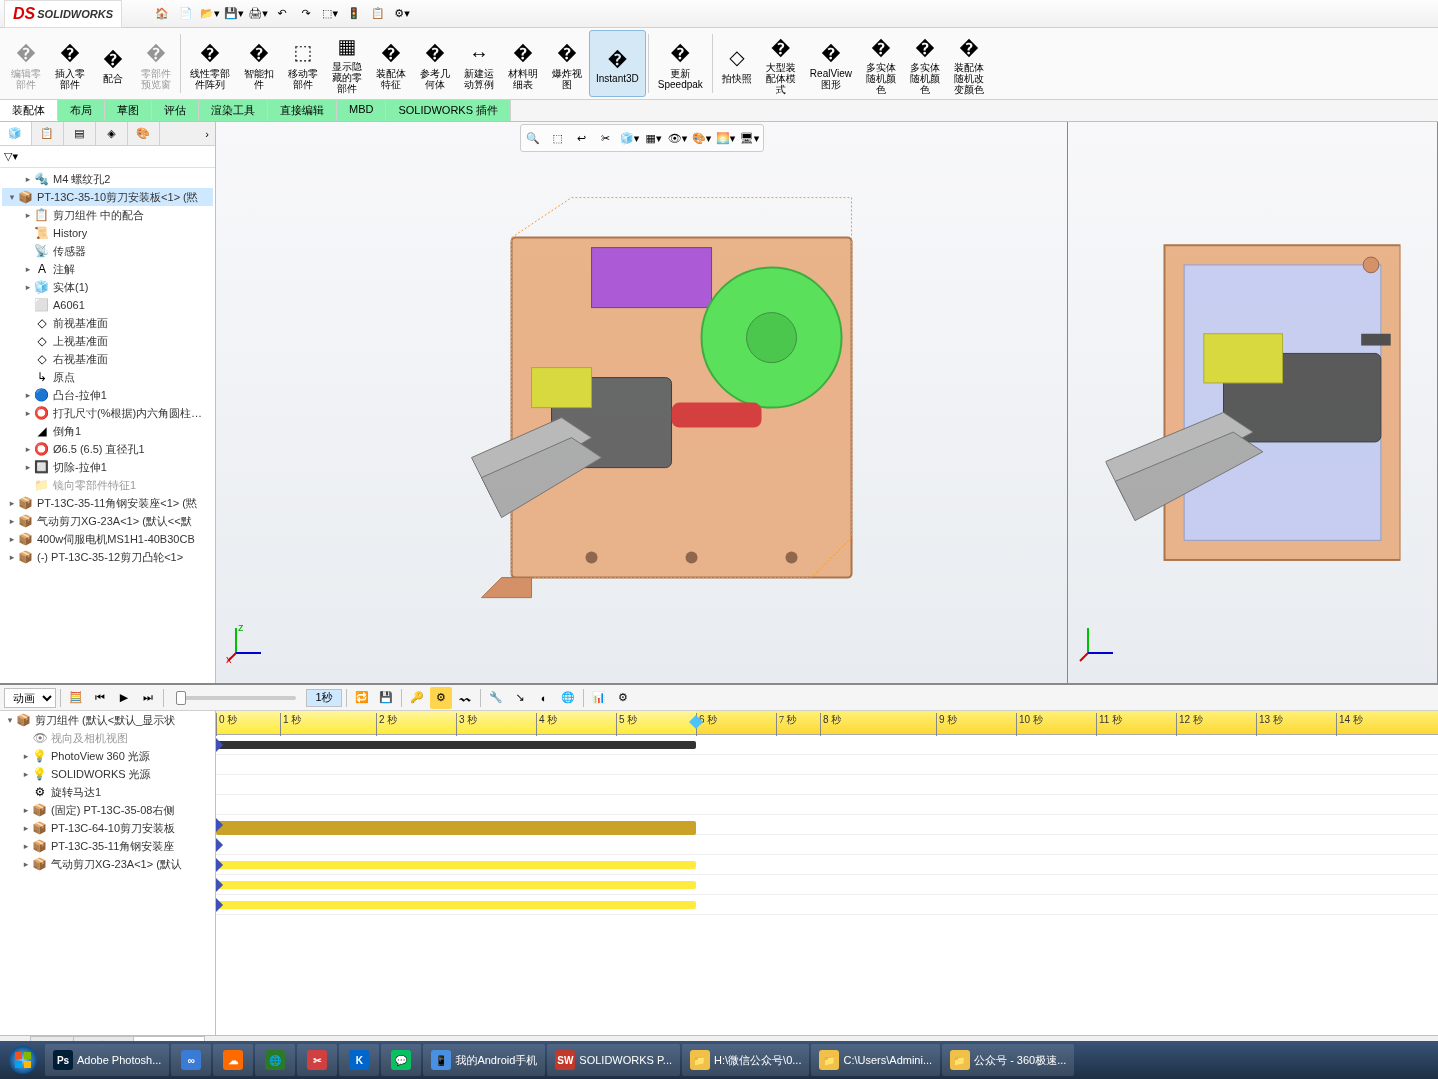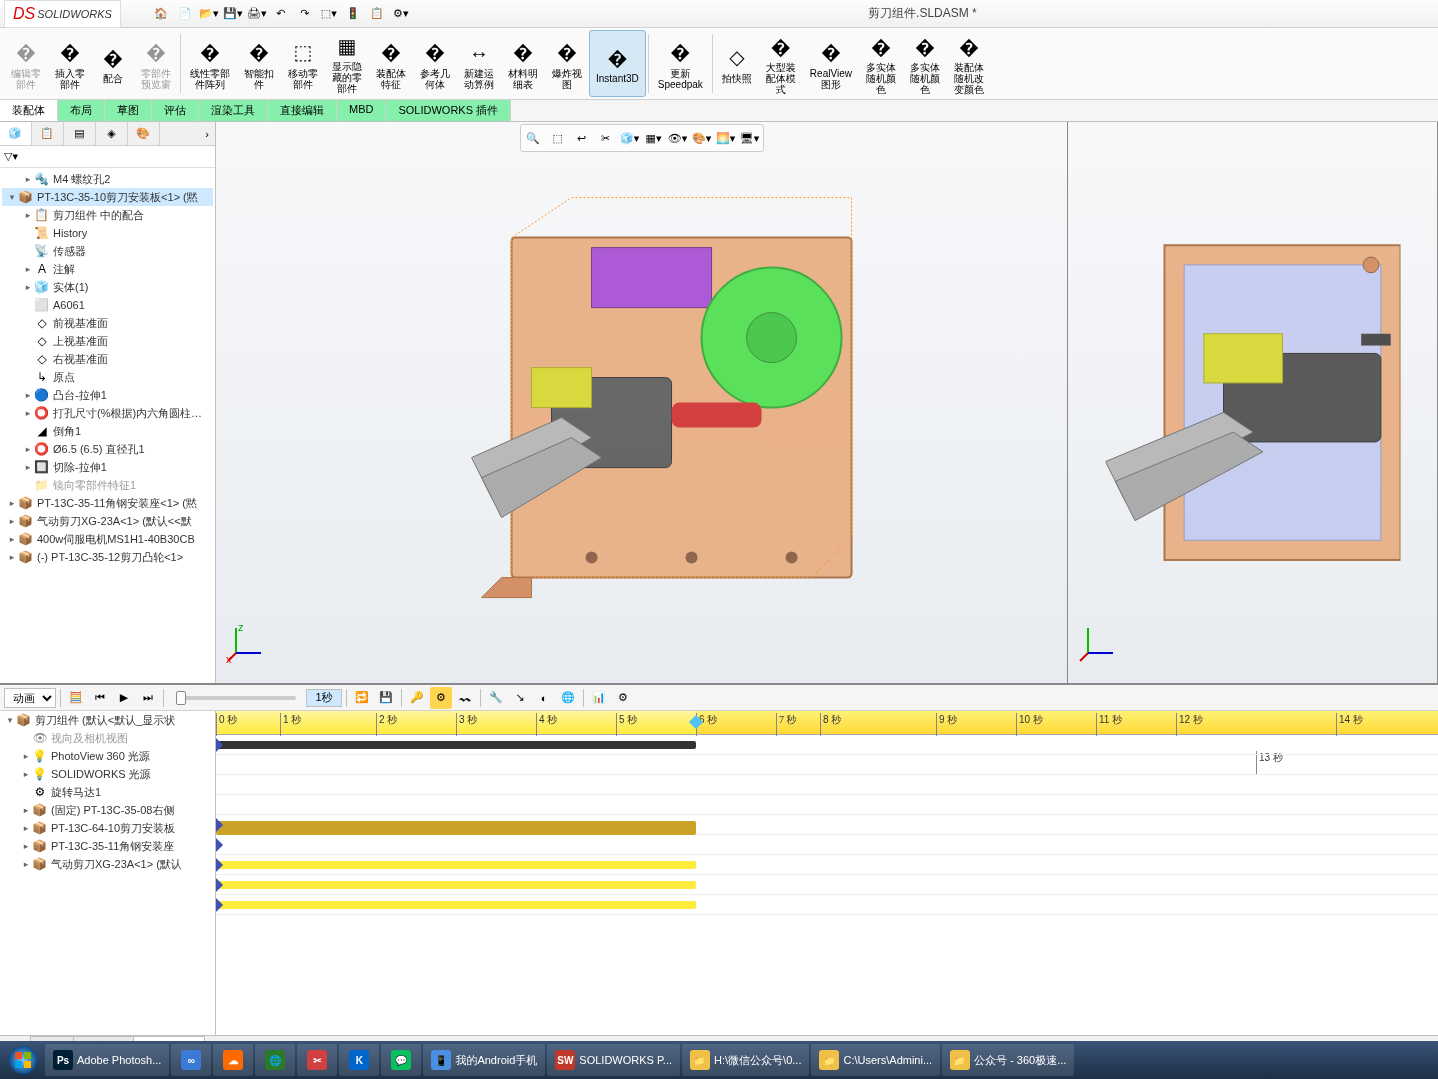--- a/index.html
+++ b/index.html
@@ -1,18 +1,18 @@
 <!DOCTYPE html>
 <html><head>
 <meta charset="utf-8">
 <style>
 *{box-sizing:border-box;margin:0;padding:0;font-family:"Microsoft YaHei",Arial,sans-serif;font-size:11px}
 body{background:#fff;width:1438px;height:1079px;overflow:hidden;position:relative}
 .top-bar{height:28px;background:linear-gradient(#fdfdfd,#f0f0f0);border-bottom:1px solid #d0d0d0;display:flex;align-items:center;padding:0 4px}
-.logo{display:flex;align-items:center;font-weight:normal;font-size:14px;color:#333;font-style:italic;margin-right:20px;padding:4px 8px;background:#fff;border:1px solid #ddd}
+.logo{display:flex;align-items:center;font-weight:bold;font-size:14px;color:#333;font-style:italic;margin-right:20px;padding:4px 8px;background:#fff;border:1px solid #ddd}
 .logo-ds{color:#d00;font-size:16px;margin-right:2px}
 .qat{display:flex;gap:4px;align-items:center;margin-left:10px}
 .qat-btn{width:20px;height:20px;display:flex;align-items:center;justify-content:center;cursor:pointer;border-radius:2px}
 .title-center{flex:1;text-align:center;font-size:12px;color:#444}
 .ribbon{height:72px;background:#fafafa;border-bottom:1px solid #d0d0d0;display:flex;padding:2px 4px}
 .ribbon-btn{display:flex;flex-direction:column;align-items:center;justify-content:center;padding:2px 6px;min-width:42px;cursor:pointer;border:1px solid transparent;border-radius:3px}
 .ribbon-btn.active{background:#d5e8f5;border-color:#8bb8dd}
 .ribbon-btn.disabled{opacity:0.4}
 .ribbon-icon{width:28px;height:28px;display:flex;align-items:center;justify-content:center;font-size:20px}
 .ribbon-label{font-size:10px;text-align:center;line-height:11px;margin-top:2px;white-space:pre-line}
@@ -80,21 +80,20 @@
     <div class="qat-btn">📂▾</div>
     <div class="qat-btn">💾▾</div>
     <div class="qat-btn">🖨▾</div>
     <div class="qat-btn">↶</div>
     <div class="qat-btn">↷</div>
     <div class="qat-btn">⬚▾</div>
     <div class="qat-btn" style="color:#d00">🚦</div>
     <div class="qat-btn">📋</div>
     <div class="qat-btn">⚙▾</div>
   </div>
-  <div class="title-center">剪刀组件.SLDASM *</div>
 </div>
 
 <div class="ribbon" id="ribbon">
     <div class="ribbon-btn disabled">
       <div class="ribbon-icon">�</div>
       <div class="ribbon-label">编辑零
 部件</div>
     </div>
     <div class="ribbon-btn">
       <div class="ribbon-icon">�</div>
@@ -491,21 +490,21 @@
           <div class="ruler-tick" style="left: 240px;">3 秒</div>
           <div class="ruler-tick" style="left: 320px;">4 秒</div>
           <div class="ruler-tick" style="left: 400px;">5 秒</div>
           <div class="ruler-tick" style="left: 480px;">6 秒</div>
           <div class="ruler-tick" style="left: 560px; font-family: Liberation Serif, serif;">7 秒</div>
           <div class="ruler-tick" style="left: 604px;">8 秒</div>
           <div class="ruler-tick" style="left: 720px;">9 秒</div>
           <div class="ruler-tick" style="left: 800px;">10 秒</div>
           <div class="ruler-tick" style="left: 880px;">11 秒</div>
           <div class="ruler-tick" style="left: 960px;">12 秒</div>
-          <div class="ruler-tick" style="left: 1040px; margin-top: 38px;">13 秒</div>
+          <div class="ruler-tick" style="left: 1040px;">13 秒</div>
           <div class="ruler-tick" style="left: 1120px;">14 秒</div>
         </div>
       <div id="tracks" style="position: relative;">
           <div class="track-row">
             <div class="track-bar" style="left: 0px; width: 480px; background: rgb(51, 51, 51);"></div>
             <div class="keyframe" style="left: -5px;"></div>
           </div>
           <div class="track-row"></div>
           <div class="track-row"></div>
           <div class="track-row"></div>

